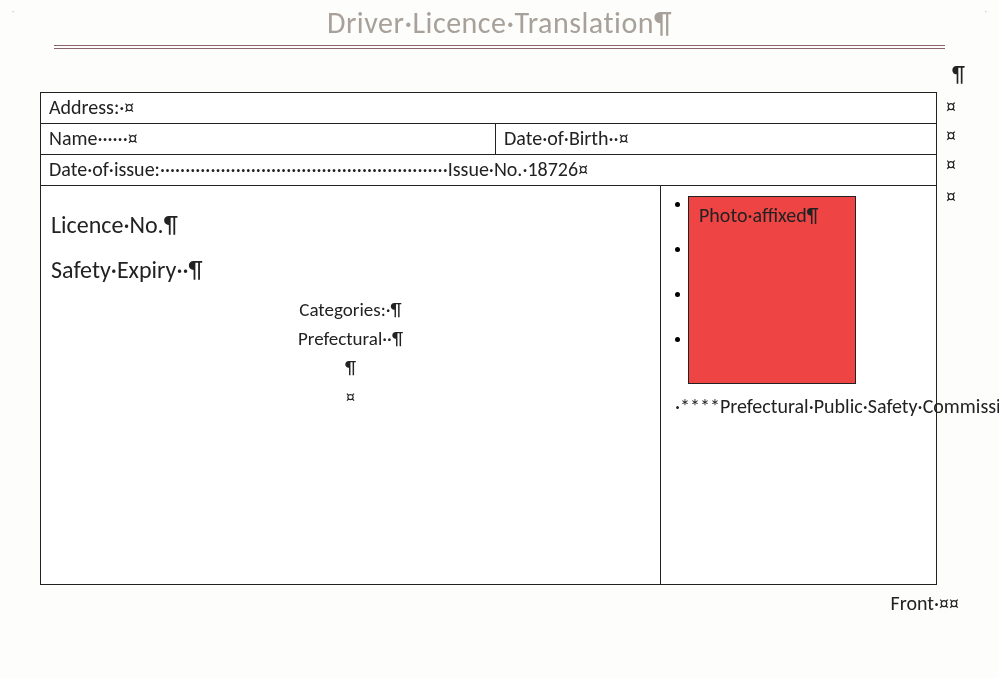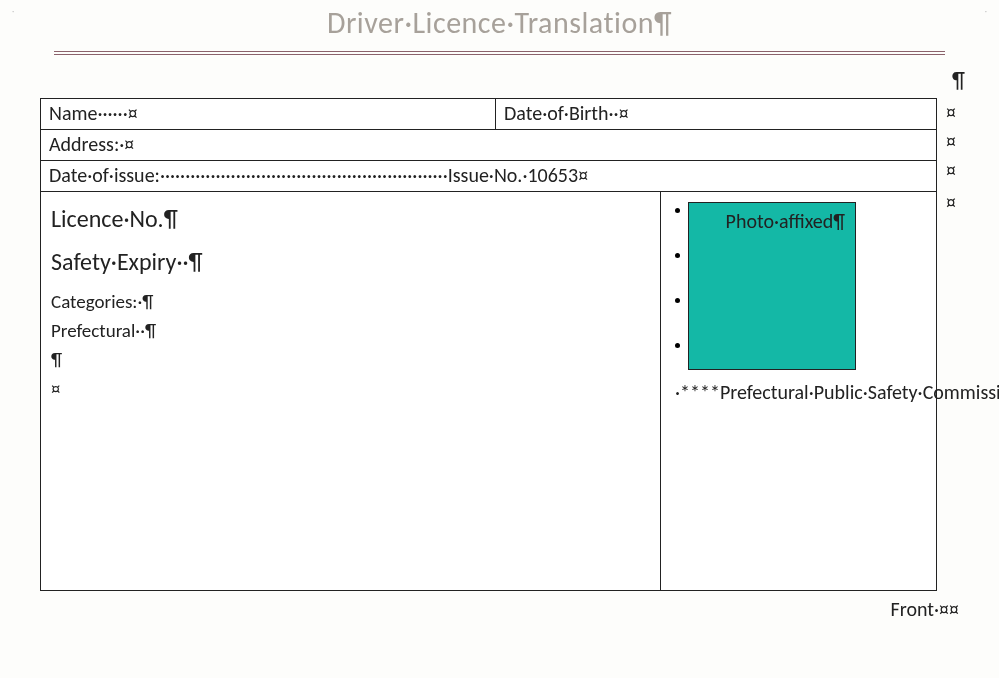--- a/index.html
+++ b/index.html
@@ -24,21 +24,21 @@
     color: #bbb;
   }
   .corner-tl { top: 8px; left: 12px; }
   .corner-tr { top: 8px; right: 12px; }
   .doc-title {
     text-align: center;
     font-size: 30px;
     color: #a7a19a;
     letter-spacing: 0.5px;
     margin-top: -4px;
-    margin-bottom: 10px;
+    margin-bottom: 4px;
   }
   .title-rule {
     height: 4px;
     margin: 0 54px 12px 54px;
     border-top: 1px solid #8b626b;
     border-bottom: 1px solid #8b626b;
     box-sizing: border-box;
   }
   .subtitle {
     text-align: center;
@@ -78,49 +78,50 @@
     color: #222;
   }
   .body-row td {
     height: 378px;
   }
   .licno-area {
     padding: 8px 10px !important;
   }
   .licno-area .big {
     font-size: 24px;
-    margin: 4px 0 14px 0;
+    margin: 16px 0 14px 0;
   }
   .licno-area .med {
     font-size: 19px;
     margin: 6px 0;
+    text-align: center;
   }
   .photo-col {
     padding: 10px 14px !important;
     position: relative;
   }
   .dot {
     display: inline-block;
     width: 5px;
     height: 5px;
     background: #000;
     border-radius: 50%;
     vertical-align: middle;
   }
   .photo-row { display:flex; align-items:flex-start; margin-bottom:8px;}
   .photo-box {
     border: 1.5px solid #222;
     width: 168px;
-    height: 168px;
+    height: 188px;
     margin-left: 8px;
     box-sizing: border-box;
     padding: 6px 10px;
     font-size: 20px;
-    text-align: right;
-    background: #14b8a6;
+    text-align: left;
+    background: #ef4444;
   }
   .dots-column {
     display:flex;
     flex-direction:column;
     gap:40px;
     padding-top:6px;
   }
   .commission {
     font-size: 20px;
     line-height: 28px;
@@ -148,28 +149,28 @@
 
   <div class="table-wrap">
     <table class="main">
       <colgroup>
         <col style="width:455px">
         <col style="width:165px">
         <col style="width:276px">
       </colgroup>
       <tbody>
           <tr class="row-h">
+        <td colspan="3">Address:·¤</td>
+      </tr>
+      <tr class="row-h">
         <td>Name······¤</td>
         <td colspan="2">Date·of·Birth··¤</td>
       </tr>
       <tr class="row-h">
-        <td colspan="3">Address:·¤</td>
-      </tr>
-      <tr class="row-h">
-        <td colspan="3" class="dot-leader">Date·of·issue:·························································Issue·No.·10653¤</td>
+        <td colspan="3" class="dot-leader">Date·of·issue:·························································Issue·No.·18726¤</td>
       </tr>
       <tr class="body-row">
         <td colspan="2" class="licno-area">
           <div class="big">Licence·No.¶</div>
           <div class="big">Safety·Expiry··¶</div>
           <div class="med">Categories:·¶</div>
           <div class="med">Prefectural··¶</div>
           <div class="med pilcrow">¶</div>
           <div class="med currency">¤</div>
         </td>

